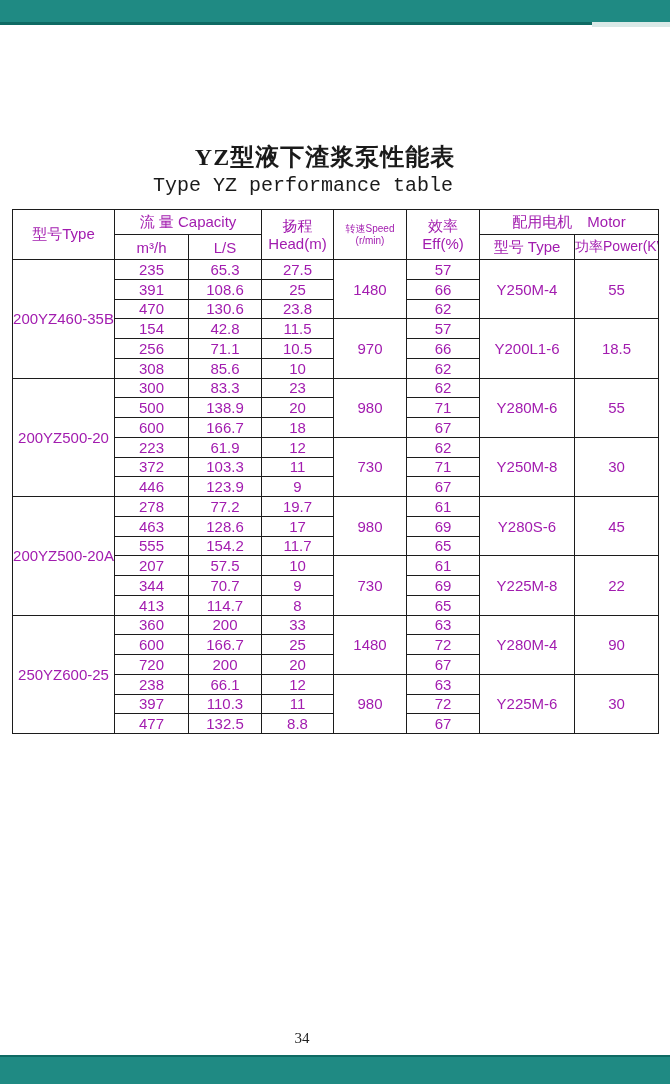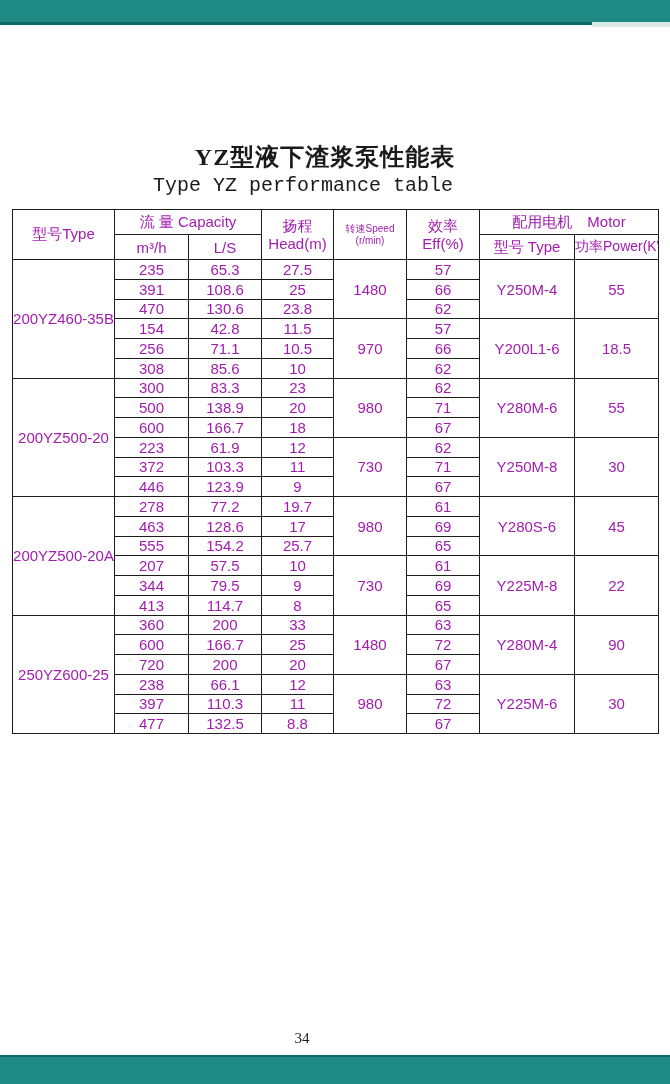--- a/index.html
+++ b/index.html
@@ -194,35 +194,35 @@
       </tr>
       <tr>
         <td>463</td>
         <td>128.6</td>
         <td>17</td>
         <td>69</td>
       </tr>
       <tr>
         <td>555</td>
         <td>154.2</td>
-        <td>25.7</td>
+        <td>11.7</td>
         <td>65</td>
       </tr>
       <tr>
         <td>207</td>
         <td>57.5</td>
         <td>10</td>
         <td rowspan="3">730</td>
         <td>61</td>
         <td rowspan="3">Y225M-8</td>
         <td rowspan="3">22</td>
       </tr>
       <tr>
         <td>344</td>
-        <td>79.5</td>
+        <td>70.7</td>
         <td>9</td>
         <td>69</td>
       </tr>
       <tr>
         <td>413</td>
         <td>114.7</td>
         <td>8</td>
         <td>65</td>
       </tr>
       <tr>

